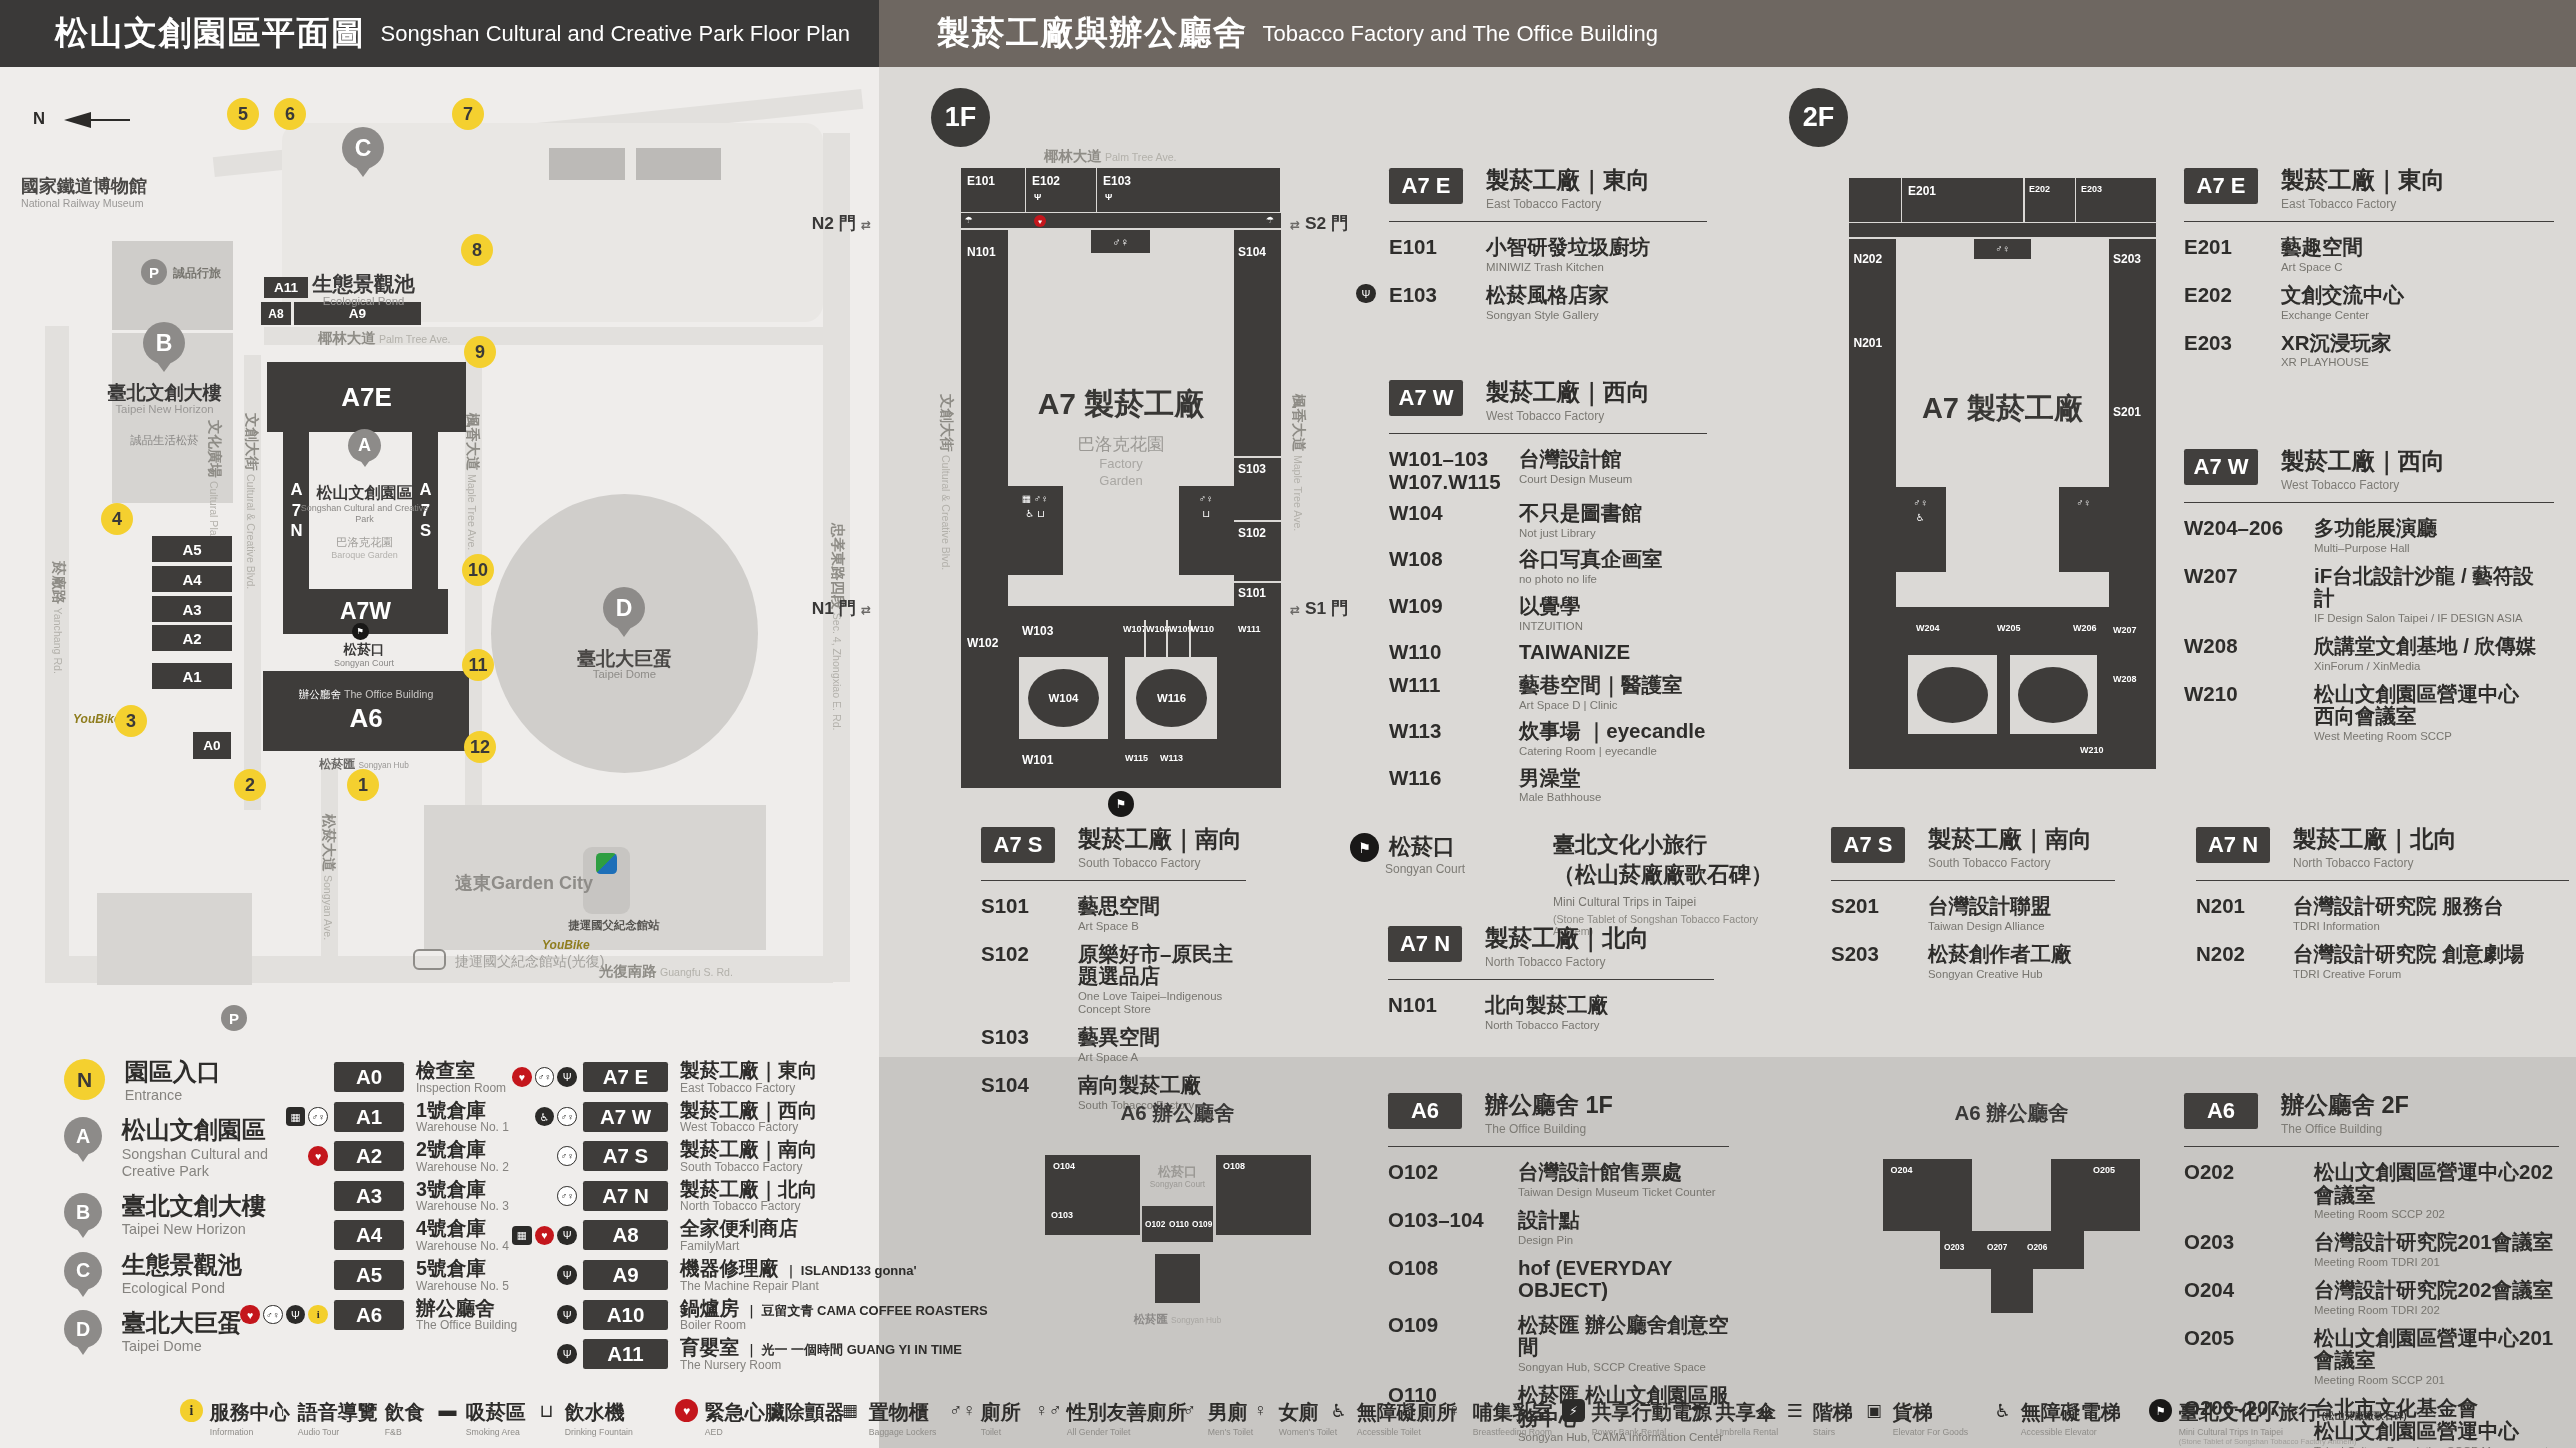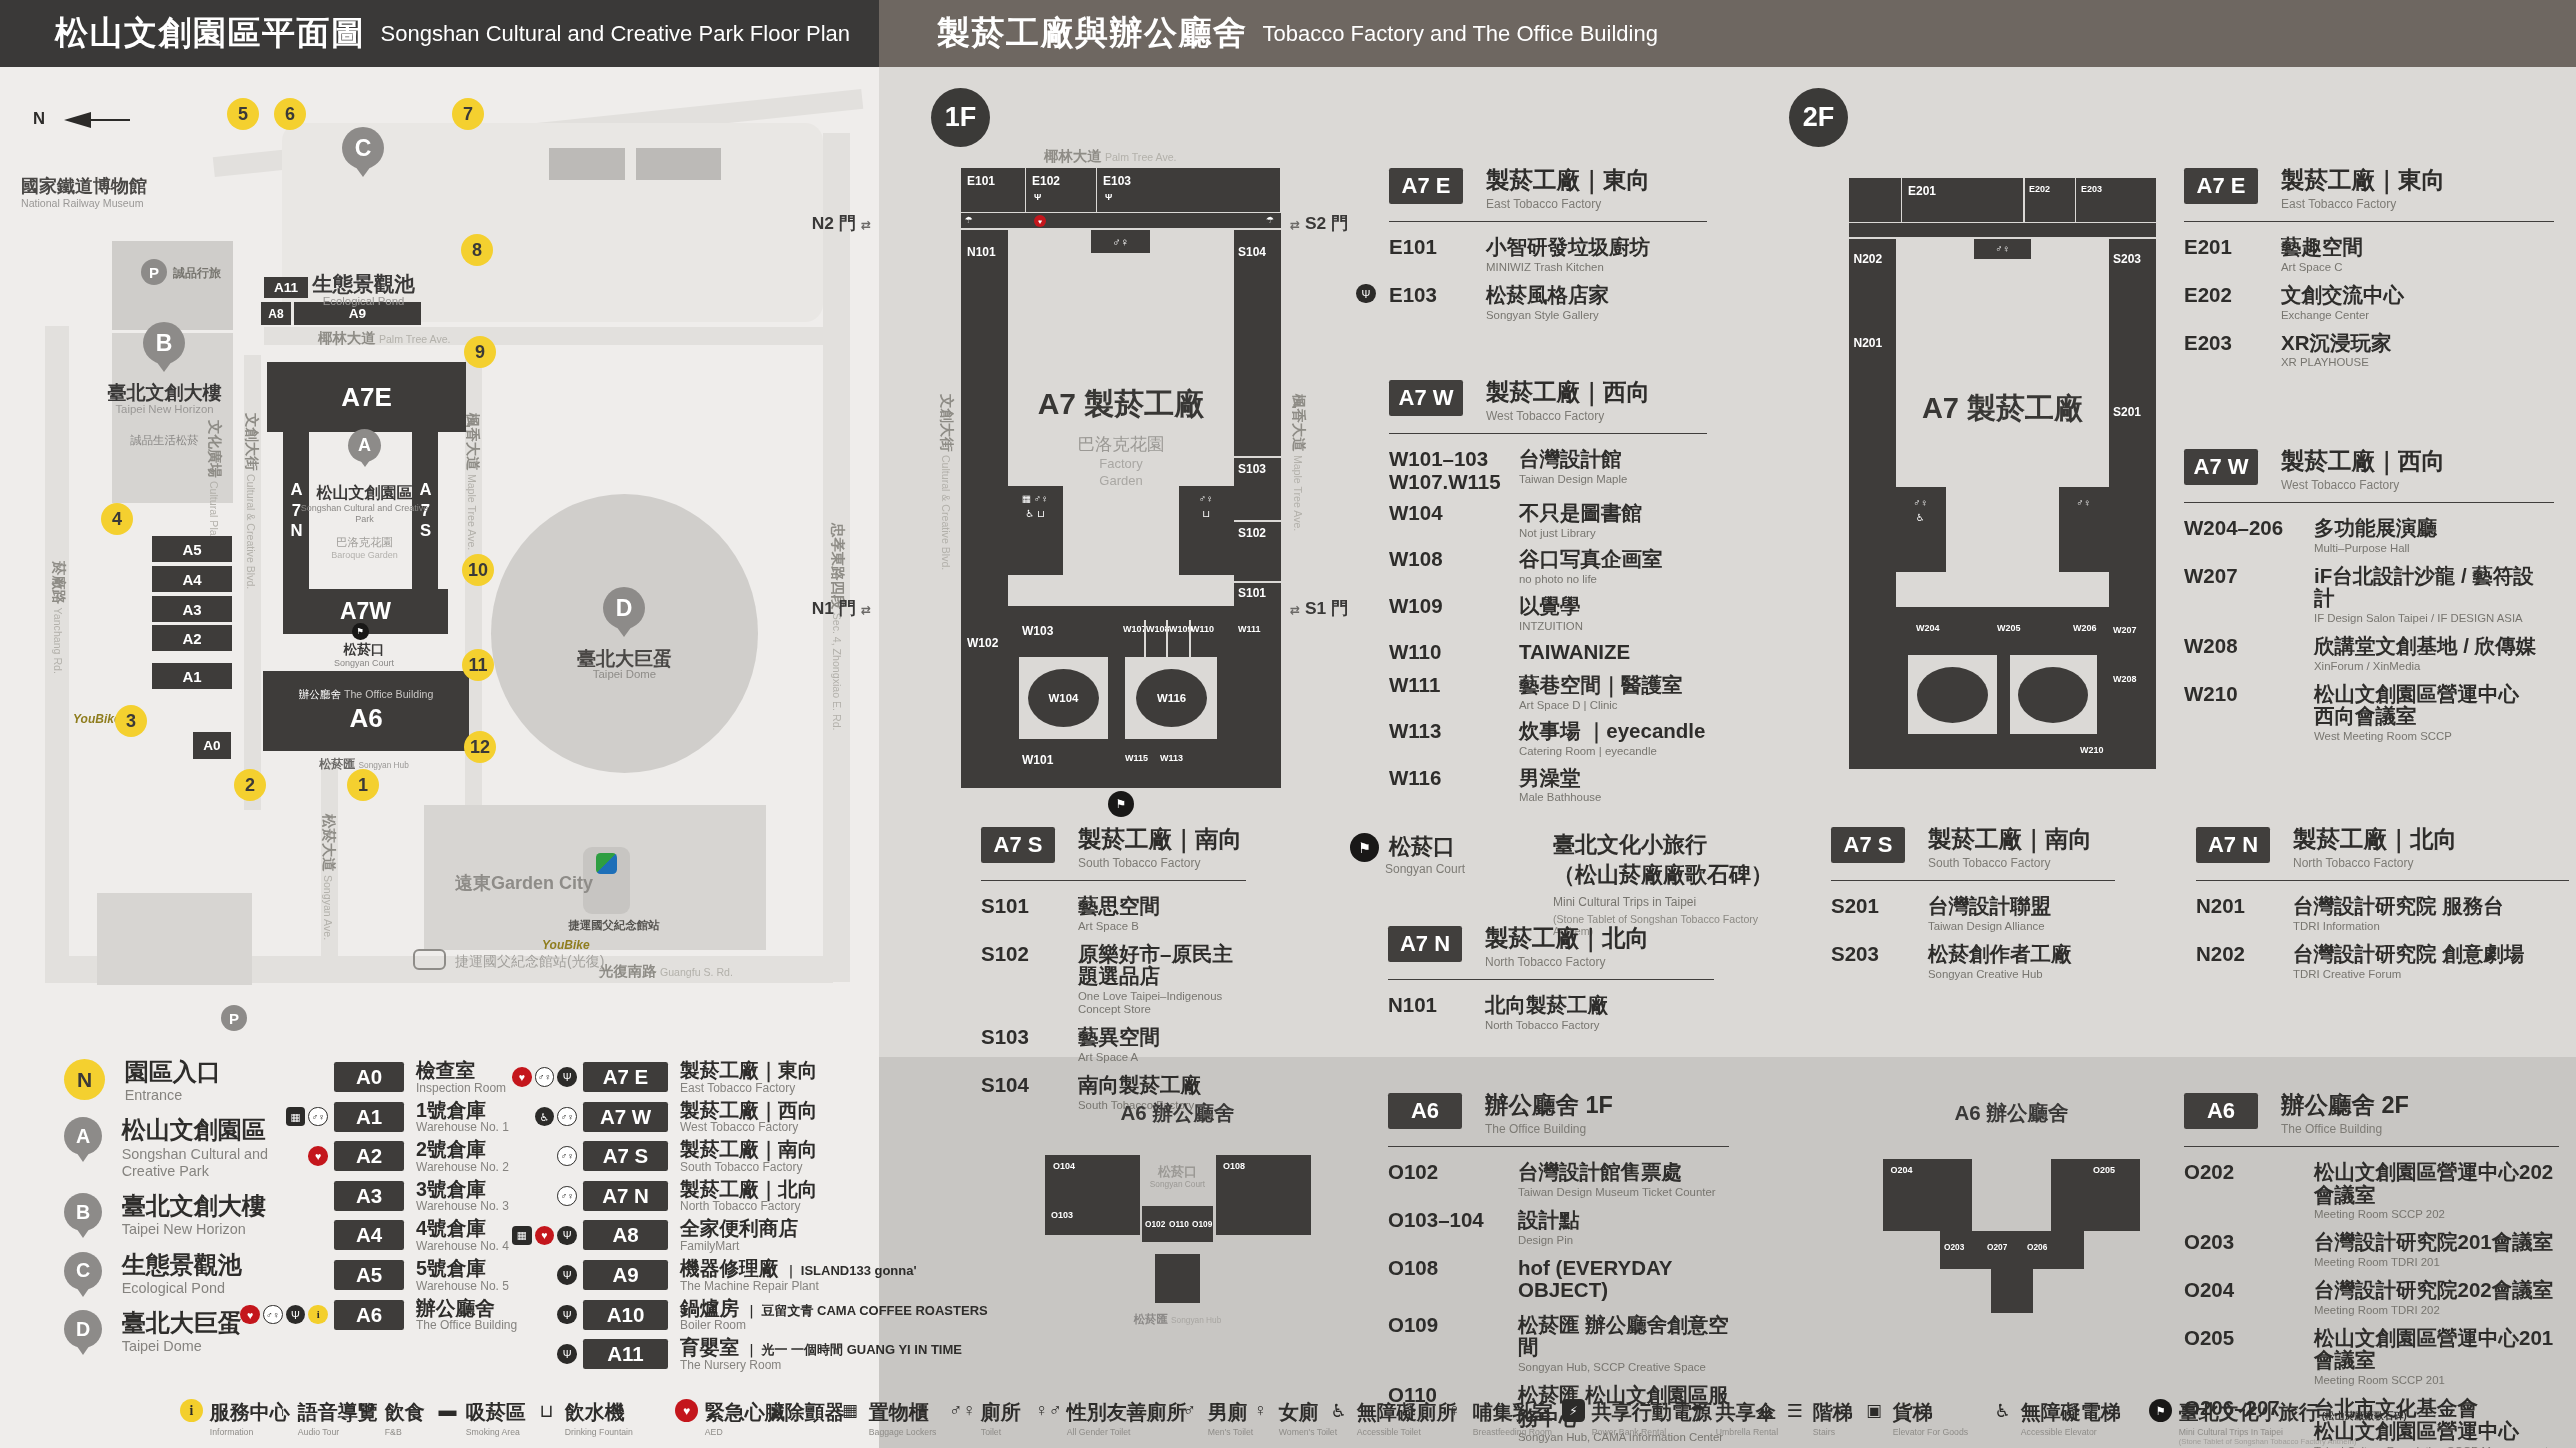--- a/index.html
+++ b/index.html
@@ -681,21 +681,21 @@
       <span class="sen">West Tobacco Factory</span>
         </span>
     </div>
     <div class="sdiv"></div>
 
   <div class="drow wcode" style="margin-bottom:8.3px;">
       <span class="dcode"><span>W101–103</span><span style="display:block;">W107.W115</span></span>
       <span>
           <span class="dzh">台灣設計館</span>
           <span class="dzh"></span>
-      <span class="den">Taiwan Design Maple</span>
+      <span class="den">Court Design Museum</span>
         </span>
     </div>
       <div class="drow wcode" style="margin-bottom:8.3px;">
       <span class="dcode"><span>W104</span><span style="display:block;"></span></span>
       <span>
           <span class="dzh">不只是圖書館</span>
           <span class="dzh"></span>
       <span class="den">Not just Library</span>
         </span>
     </div>

